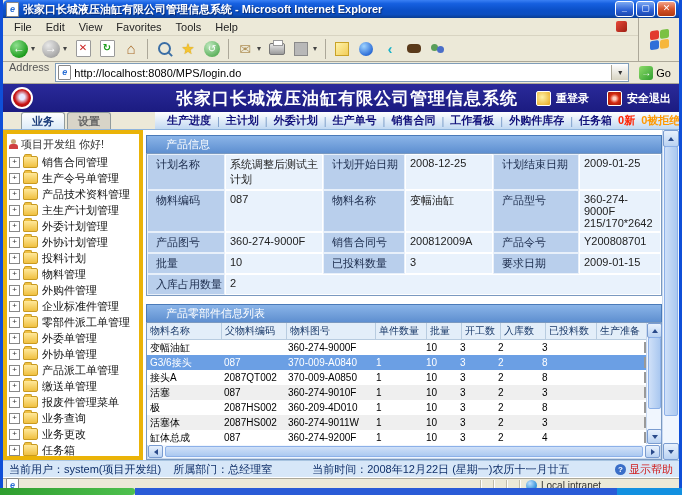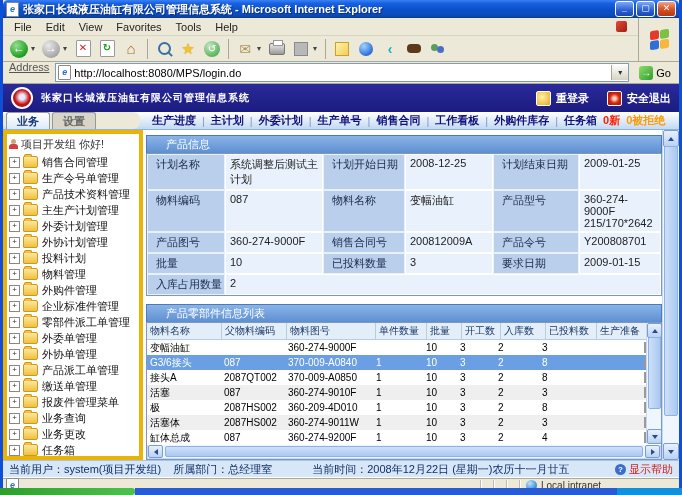--- a/index.html
+++ b/index.html
@@ -47,39 +47,39 @@
   .globe{width:14px;height:14px;border-radius:50%;background:radial-gradient(circle at 35% 30%,#9fd4ff,#2e6fd8 70%,#1a4ba0);}
   .msn{font-size:14px;font-weight:bold;color:#18b2c8;line-height:14px;}
   .binoc{width:14px;height:9px;background:#5a3a1a;border-radius:4px;}
   .ppl{position:relative;width:16px;height:14px;}
   .ppl i{position:absolute;width:7px;height:7px;border-radius:50%;}
   .ppl i:nth-child(1){background:#5a9e5a;left:1px;top:2px;}
   .ppl i:nth-child(2){background:#4a6ec8;left:7px;top:4px;}
 
   
   .addressbar{height:21px;display:flex;align-items:center;background:#ECE9D8;border-bottom:1px solid #aca899;padding:0 3px;}
-  .addr-label{color:#555;margin:0 6px 12px 3px;text-decoration:underline;}
+  .addr-label{color:#555;margin:0 6px 12px 3px;}
   .addr-input{flex:1;height:17px;background:#fff;border:1px solid #7F9DB9;display:flex;align-items:center;padding-left:2px;}
   .addr-input .val{flex:1;margin-left:3px;color:#000;white-space:nowrap;overflow:hidden;}
   .addr-drop{width:16px;height:15px;background:linear-gradient(#fdfdfd,#d8d4c2);border-left:1px solid #aca899;font-size:8px;text-align:center;line-height:15px;color:#333;}
   .gobtn{display:flex;align-items:center;margin-left:5px;padding:1px 5px;}
   .goicon{width:14px;height:14px;border-radius:3px;background:linear-gradient(135deg,#8fdc6a,#2f9e2f);color:#fff;font-size:10px;font-weight:bold;text-align:center;line-height:14px;margin-right:3px;}
 
   
   .appheader{height:28px;background:linear-gradient(180deg,#2a2a9a,#1b1b80);display:flex;align-items:center;padding:0 8px;}
   .applogo{width:18px;height:18px;border-radius:50%;border:2px solid #fff;background:radial-gradient(circle at 50% 45%,#e8e8ff 20%,#c81414 55%,#8a0a0a);margin-right:8px;}
-  .apptitle{color:#fff;font-size:10px;font-weight:bold;flex:1;white-space:nowrap;overflow:hidden;letter-spacing:1px;}
+  .apptitle{color:#fff;font-size:17px;font-weight:bold;flex:1;white-space:nowrap;overflow:hidden;letter-spacing:1px;text-align:right;}
   .hbtn{display:flex;align-items:center;color:#fff;font-weight:bold;margin-left:18px;}
   .hbtn .ic{width:13px;height:13px;border-radius:2px;margin-right:5px;border:1px solid #fff;}
   .ic.key{background:radial-gradient(circle at 40% 40%,#fff2a8,#e8a61a);}
   .ic.power{background:radial-gradient(circle at 50% 50%,#ffd0c0 15%,#d42a10 50%,#9a1505);}
 
   
   .navrow{height:17px;display:flex;align-items:stretch;background:linear-gradient(180deg,#ffffff,#c2d9f2);border-bottom:1px solid #8fb4dc;}
-  .tabzone{width:134px;display:flex;align-items:flex-end;padding-left:3px;background:#ECE9D8;border-radius:7px;}
+  .tabzone{width:134px;display:flex;align-items:flex-end;padding-left:18px;background:#ECE9D8;}
   .tab{padding:1px 10px 0 10px;border:1px solid #919b9c;border-bottom:none;border-radius:3px 3px 0 0;margin-right:2px;font-weight:bold;}
   .tab.active{background:linear-gradient(#fff,#dcebf8);color:#1b3c7a;}
   .tab.inactive{background:#d8d4c8;color:#666;font-weight:bold;}
   .navitems{flex:1;display:flex;align-items:center;padding-left:12px;white-space:nowrap;overflow:hidden;}
   .nav-item{color:#10107a;font-weight:bold;}
   .nav-sep{color:#7a9cc8;margin:0 6px;}
   .badge-new{color:#ff2000;font-weight:bold;margin-left:6px;}
   .badge-rej{color:#ff9900;font-weight:bold;margin-left:6px;}
 
   

